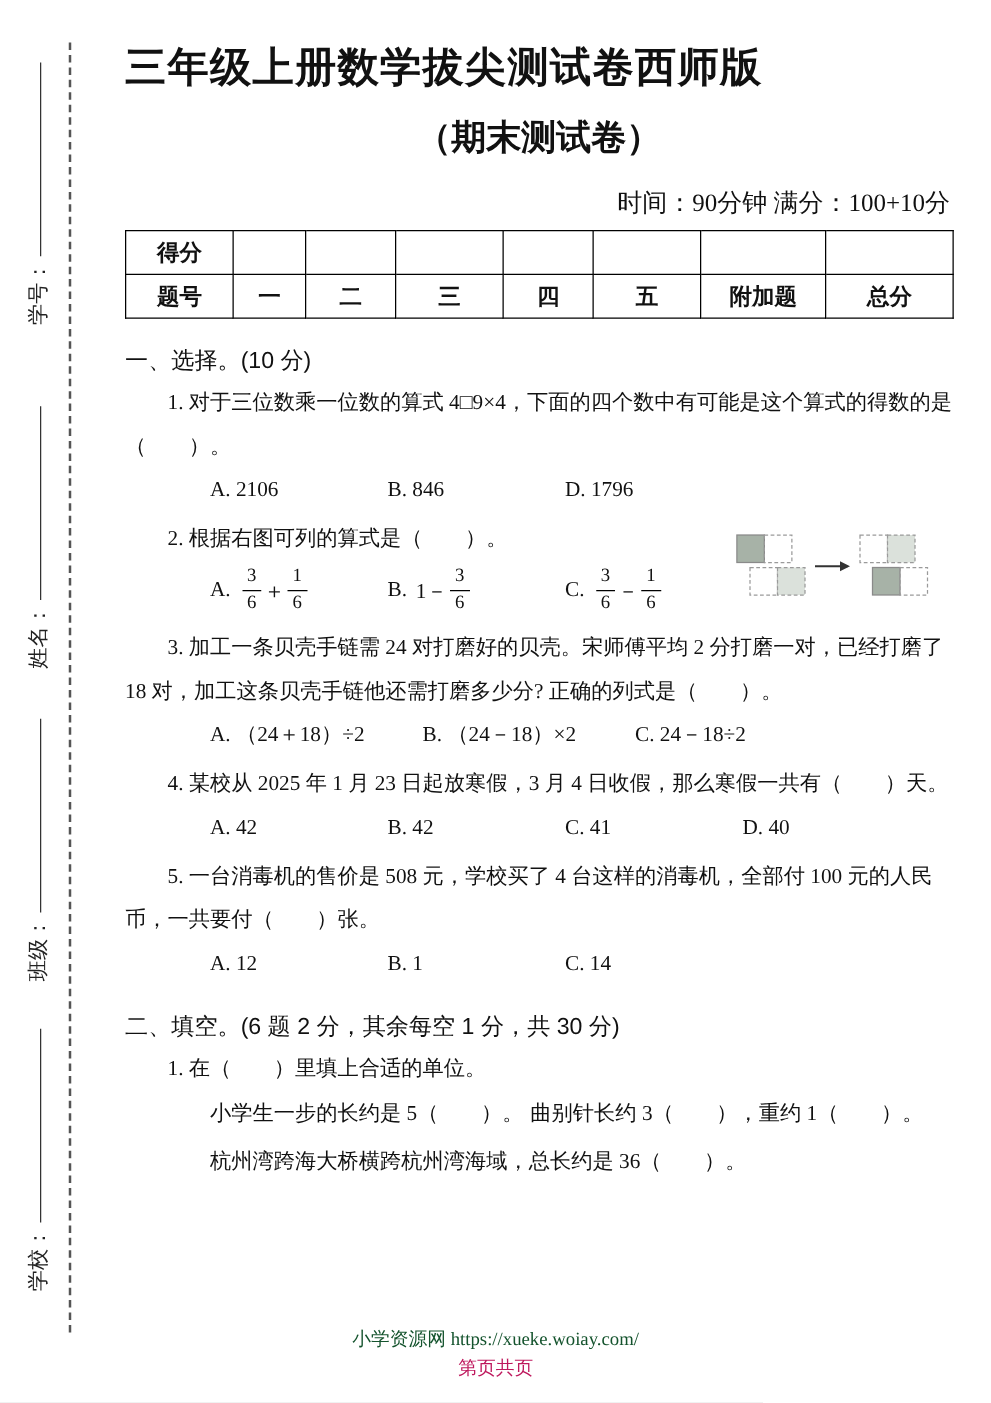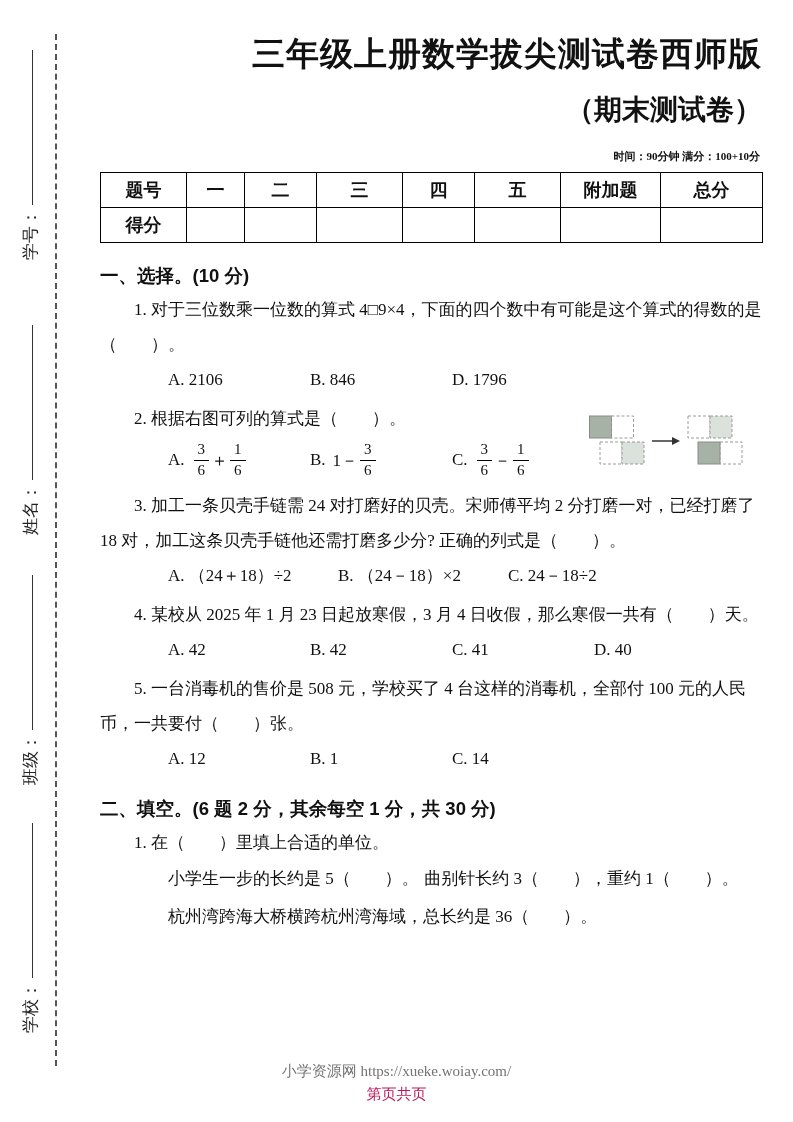--- a/index.html
+++ b/index.html
@@ -15,55 +15,55 @@
   }
   .side-field {
     position:absolute; width:210px; height:24px;
     display:flex; align-items:center;
     transform:rotate(-90deg);
   }
   .side-label { font-size:17px; color:#222; white-space:nowrap; margin-right:4px; }
   .side-blank { flex:1; height:0; border-bottom:1.5px solid #333; margin-top:4px; }
   
   .main { position:absolute; left:100px; top:26px; width:662px; }
-  .title { font-size:33px; font-weight:700; text-align:right; letter-spacing:1px; margin:6px 0 0; }
-  .subtitle { font-size:28px; font-weight:700; text-align:right; margin:14px 0 0; }
-  .meta { font-size:11px; text-align:right; margin:20px 2px 8px 0;font-weight:bold; }
+  .title { font-size:33px; font-weight:700; text-align:left; letter-spacing:1px; margin:6px 0 0; }
+  .subtitle { font-size:28px; font-weight:700; text-align:center; margin:14px 0 0; }
+  .meta { font-size:20px; text-align:right; margin:20px 2px 8px 0; }
   
   table.score-table { border-collapse:collapse; table-layout:fixed; width:662px; }
   table.score-table td {
     border:1.5px solid #000; height:34px; text-align:center;
     font-family:"Liberation Sans","DejaVu Sans",sans-serif;
     font-weight:700; font-size:18px; padding:0;
   }
   
   .sec-heading {
     font-family:"Liberation Sans","DejaVu Sans",sans-serif;
-    font-size:18.5px; font-weight:700; margin:20px 0 4px;
+    font-size:18.5px; font-weight:400; margin:20px 0 4px;
   }
   .qblock { position:relative; }
   .qtext { margin:4px 0 0; text-indent:2em; font-size:17px; line-height:35px; }
   .opts { display:flex; padding-left:68px; font-size:17px; line-height:35px; margin:0;align-items:center; }
   .opts .opt { flex:none; width:142px; }
   .opts .opt-wide { width:170px; }
   .opts-frac { display:flex; align-items:center; padding-left:68px; font-size:17px; height:48px; }
   .opts-frac .opt { flex:none; width:142px; display:flex; align-items:center; }
   .opt-label { margin-right:7px; }
   .frac { display:inline-block; text-align:center; line-height:1.05; font-size:15px; margin:0 2px; vertical-align:middle; }
   .frac .num { display:block; padding:0 4px 2px; border-bottom:1.2px solid #000; }
   .frac .den { display:block; padding-top:2px; }
   
   .q2-diagram { position:absolute; right:2px; top:10px; }
   
   .fill-row { padding-left:68px; font-size:17px; line-height:38px; }
   .cell-w288 { display:inline-block; width:288px; }
   .cell-w252 { display:inline-block; width:252px;font-family:Liberation Serif, serif; }
   
   .footer { position:absolute; left:0; right:0; bottom:18px; text-align:center; }
-  .footer .site { font-size:15px; color:#737373; }
+  .footer .site { font-size:15px; color:#14532d; }
   .footer .pagenum { font-size:15px; color:#be185d; margin-top:4px; }
 </style>
 </head>
 <body>
 
 <div class="page">
 
   <div class="cut-line"></div>
 
   <div class="side-field" style="left:-75px; top:143px;">
@@ -95,38 +95,38 @@
           <col style="width:58px">
           <col style="width:72px">
           <col style="width:86px">
         <col style="width:72px">
           <col style="width:86px">
           <col style="width:100px">
           <col style="width:102px">
       </colgroup>
       <tbody>
           <tr>
+        <td>得分</td>
+        <td></td>
+        <td></td>
+        <td></td>
+        <td></td>
+        <td></td>
+        <td></td>
+        <td></td>
+      </tr>
+      <tr>
         <td>题号</td>
         <td>一</td>
         <td>二</td>
         <td>三</td>
         <td>四</td>
         <td>五</td>
         <td>附加题</td>
         <td>总分</td>
-      </tr>
-      <tr>
-        <td>得分</td>
-        <td></td>
-        <td></td>
-        <td></td>
-        <td></td>
-        <td></td>
-        <td></td>
-        <td></td>
       </tr>
     </tbody>
       </table>
 
     <div class="sec-heading">一、选择。(10 分)</div>
 
     <div class="qblock">
       <p class="qtext">1. 对于三位数乘一位数的算式 4□9×4，下面的四个数中有可能是这个算式的得数的是（　　）。</p>
       <div class="opts">
         <span class="opt">A. 2106</span>

